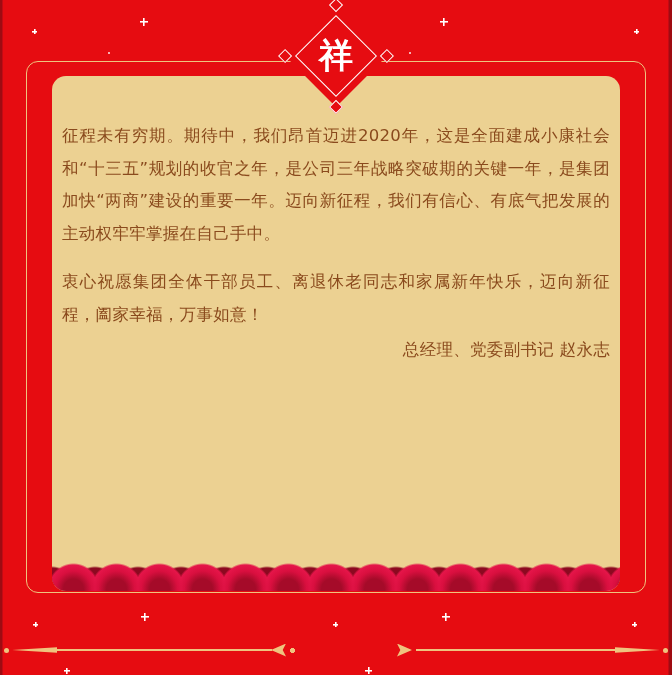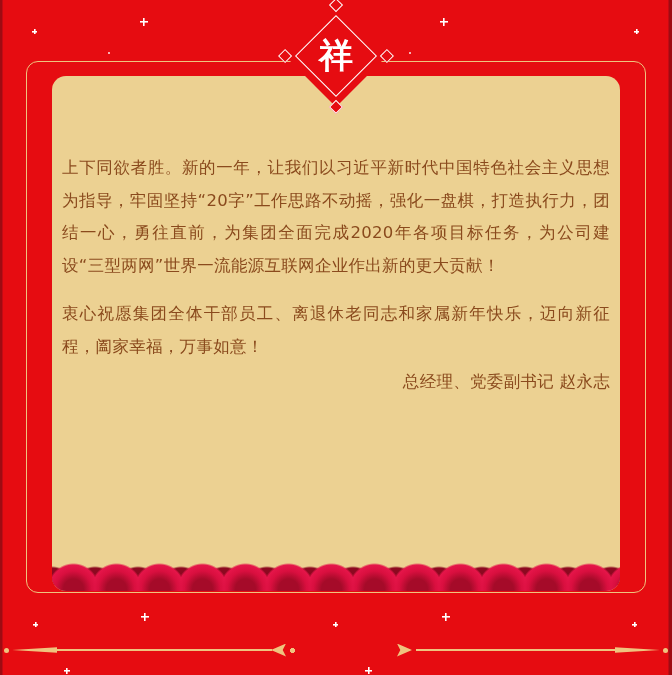--- a/index.html
+++ b/index.html
@@ -118,21 +118,21 @@
   <div class="sparkle" style="left:33px;top:622px;width:5px;height:5px;"></div>
   <div class="sparkle" style="left:333px;top:622px;width:5px;height:5px;"></div>
   <div class="sparkle" style="left:632px;top:622px;width:5px;height:5px;"></div>
   <div class="sparkle" style="left:64px;top:668px;width:6px;height:6px;"></div>
   <div class="sparkle" style="left:365px;top:667px;width:7px;height:7px;"></div>
 
   <div class="gold-frame"></div>
 
   <div class="card">
     <div class="letter-text">
-      <p class="p2">上下同欲者胜。新的一年，让我们以习近平新时代中国特色社会主义思想为指导，牢固坚持“20字”工作思路不动摇，强化一盘棋，打造执行力，团结一心，勇往直前，为集团全面完成2020年各项目标任务，为公司建设“三型两网”世界一流能源互联网企业作出新的更大贡献！</p>
+      <p class="p1">征程未有穷期。期待中，我们昂首迈进2020年，这是全面建成小康社会和“十三五”规划的收官之年，是公司三年战略突破期的关键一年，是集团加快“两商”建设的重要一年。迈向新征程，我们有信心、有底气把发展的主动权牢牢掌握在自己手中。</p>
       <p class="p3">衷心祝愿集团全体干部员工、离退休老同志和家属新年快乐，迈向新征程，阖家幸福，万事如意！</p>
       <div class="sigs">
         <div>总经理、党委副书记 赵永志</div>
       </div>
     </div>
     <div class="scallops"></div>
   </div>
 
   <div class="diamond">
     <div class="d-inner"></div>

